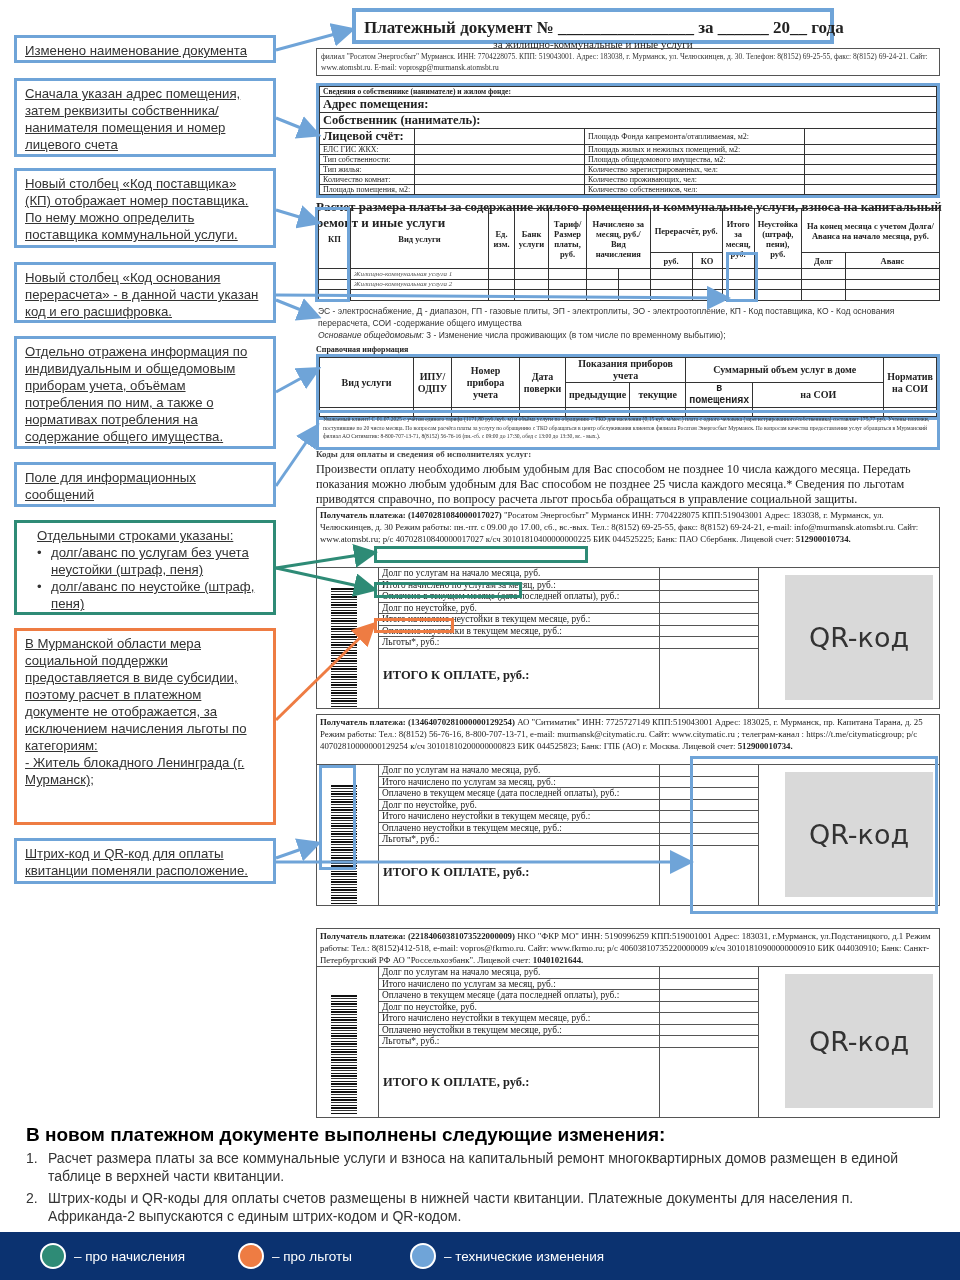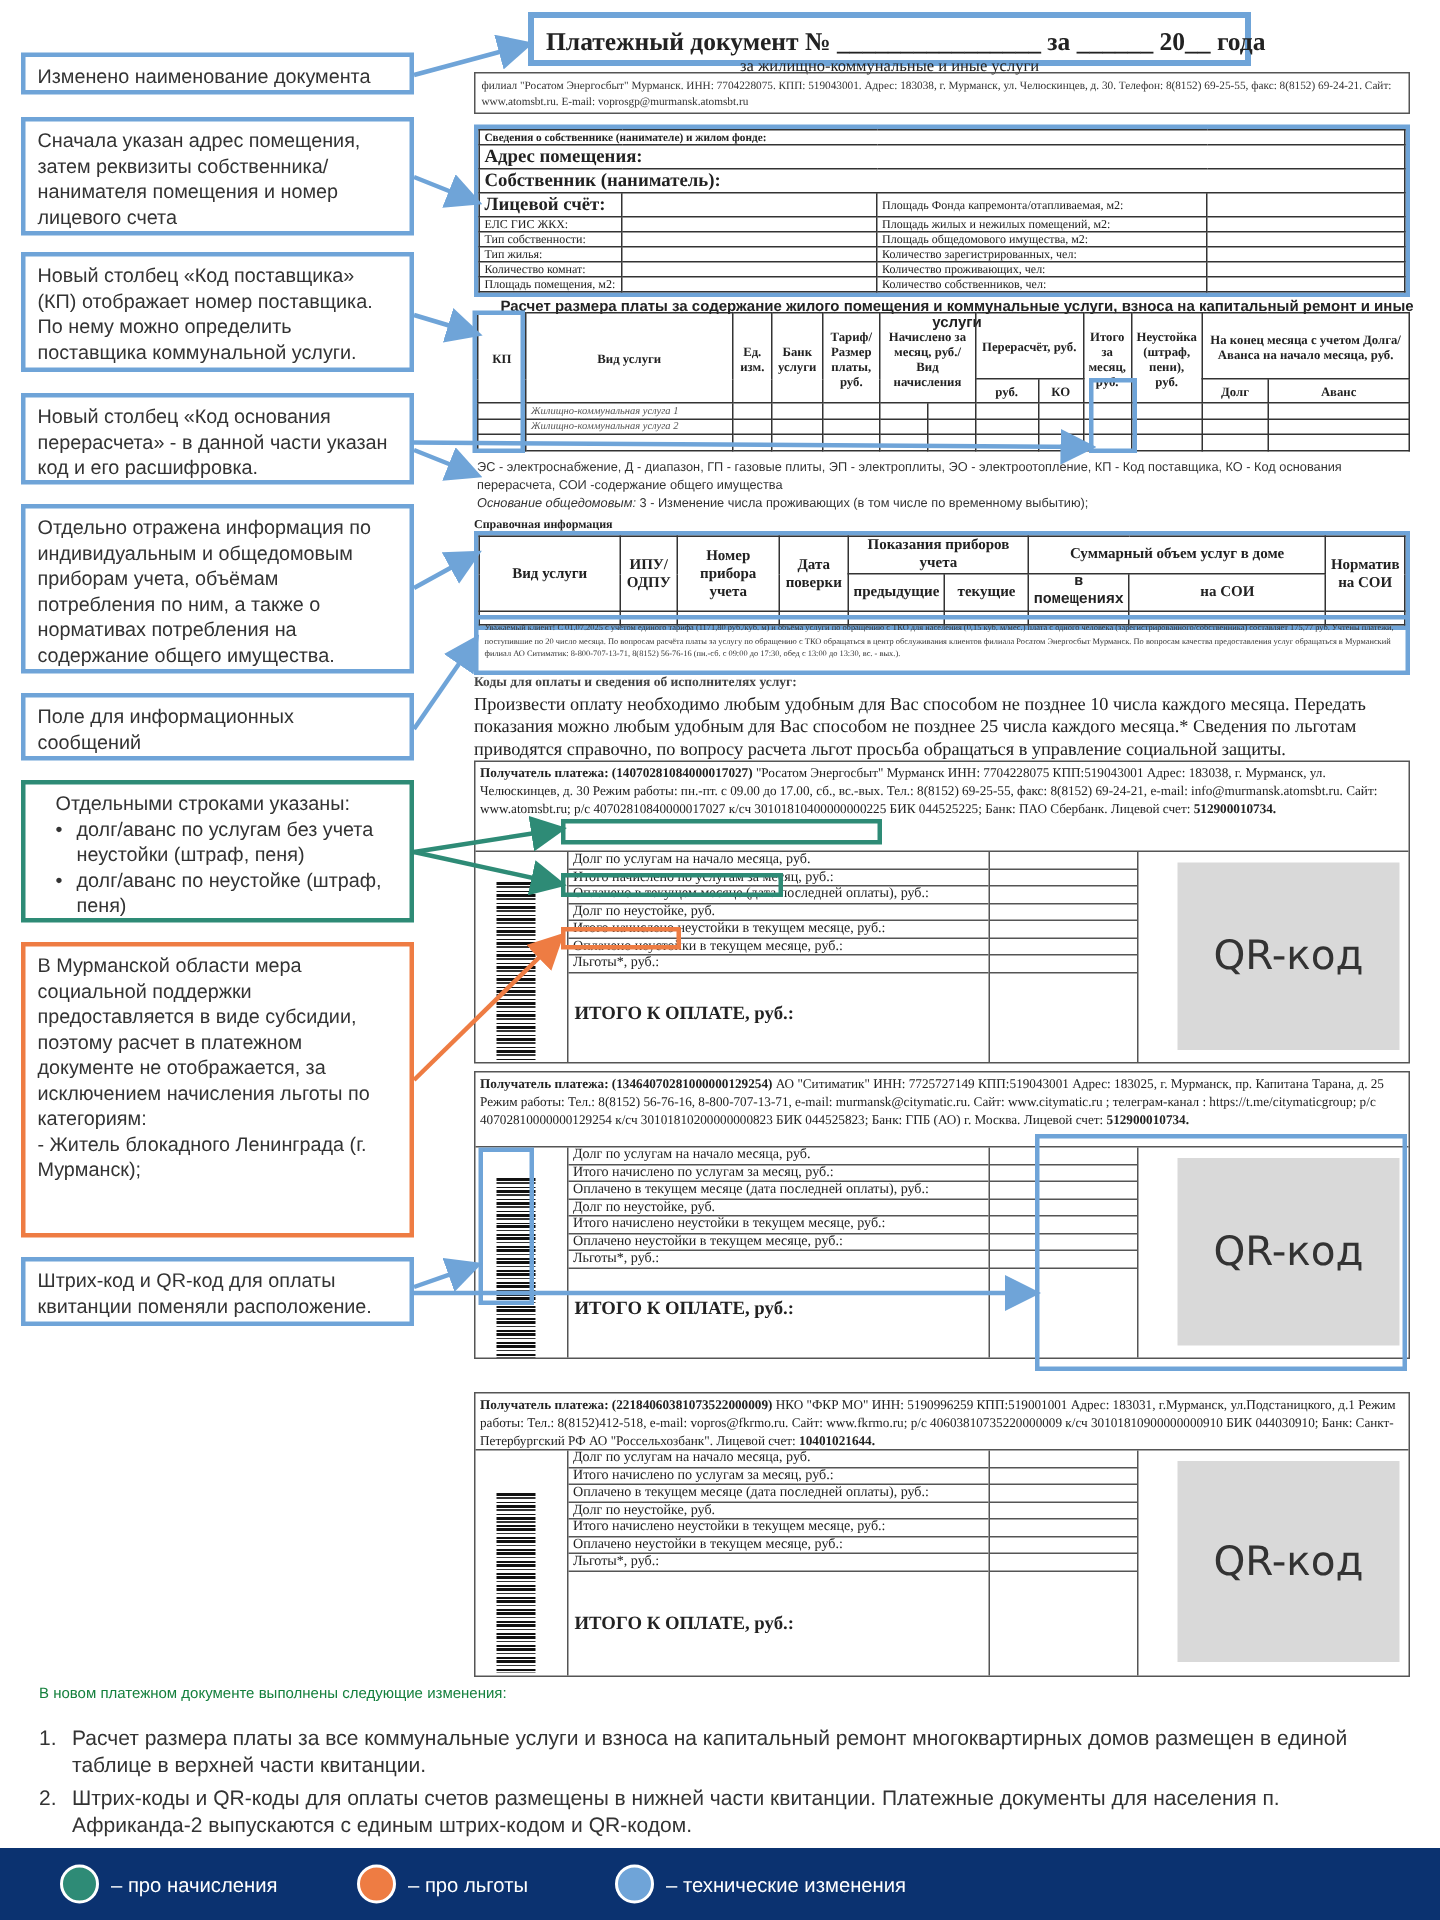--- a/index.html
+++ b/index.html
@@ -1,20 +1,20 @@
 <!DOCTYPE html>
 <html><head>
 <meta charset="utf-8">
 <style>
   * { box-sizing: border-box; margin: 0; padding: 0; }
   html, body { width: 960px; height: 1280px; background: #fff; overflow: hidden; }
   body { position: relative; font-family: "Liberation Sans", sans-serif; color: #222; }
 
   
-  .callout { position: absolute; left: 14px; width: 262px; background: #fff; border: 3px solid #6fa4d8; padding: 4px 8px; font-size: 13.2px; line-height: 17px; color: #333; }
+  .callout { position: absolute; left: 14px; width: 262px; background: #fff; border: 3px solid #6fa4d8; padding: 4px 8px; font-size: 13.2px; line-height: 17px; color: #333; text-decoration: underline; }
   .callout.green { border-color: #2e8b76; }
   .callout.orange { border-color: #ee7c43; }
   .callout ul { list-style: none; }
   .callout li { position: relative; padding-left: 14px; }
   .callout li::before { content: "•"; position: absolute; left: 0; }
 
   
   .hl { position: absolute; border: 3px solid #6fa4d8; pointer-events: none; }
   .hl.green { border-color: #2e8b76; }
   .hl.orange { border-color: #ee7c43; }
@@ -23,21 +23,21 @@
   .doc-title { position: absolute; left: 352px; top: 8px; width: 482px; height: 36px; border: 4px solid #6fa4d8; font-family: "Liberation Serif", serif; font-weight: bold; font-size: 17px; padding: 6px 8px; white-space: nowrap; }
   .doc-sub { position: absolute; left: 352px; top: 38px; width: 482px; text-align: center; font-family: "Liberation Serif", serif; font-size: 11px; }
   .supplier-box { position: absolute; left: 316px; top: 48px; width: 624px; border: 1px solid #555; font-family: "Liberation Serif", serif; font-size: 7.5px; line-height: 11px; padding: 2px 4px; color: #333; }
 
   table.grid { border-collapse: collapse; font-family: "Liberation Serif", serif; color: #222; }
   table.grid td, table.grid th { border: 1px solid #333; padding: 0 3px; }
   .owner-wrap { position: absolute; left: 316px; top: 83px; width: 624px; border: 3px solid #6fa4d8; }
   .owner-wrap table { width: 100%; font-size: 8px; }
   .owner-wrap .big td { font-size: 12.5px; font-weight: bold; height: 14px; }
 
-  .calc-title { position: absolute; left: 316px; top: 199px; font-family: Liberation Sans, sans-serif; font-weight: bold; font-size: 10px; text-align: center; }
+  .calc-title { position: absolute; left: 316px; top: 199px; font-family: Liberation Serif, serif; font-weight: bold; font-size: 13px; }
   .calc-table { position: absolute; left: 318px; top: 208px; width: 622px; }
   .calc-table th { font-size: 8.5px; font-weight: bold; text-align: center; line-height: 10px; }
   .calc-table td { font-size: 7px; height: 10.5px; color: #555; font-style: italic; }
 
   .legend-text { position: absolute; left: 318px; top: 305px; width: 620px; font-family: Liberation Sans, sans-serif; font-size: 8.5px; line-height: 12px; color: #333; }
 
   .ref-title { position: absolute; left: 316px; top: 345px; font-family: "Liberation Serif", serif; font-weight: bold; font-size: 8px; }
   .ref-wrap { position: absolute; left: 316px; top: 354px; width: 624px; border: 3px solid #6fa4d8; }
   .ref-wrap table { width: 100%; }
   .ref-wrap th { font-size: 10px; font-weight: bold; text-align: center; line-height: 12px; }
@@ -55,21 +55,21 @@
   .receipt .barcode { position: absolute; left: 14px; width: 26px; height: 120px; top: 70px;
      background: repeating-linear-gradient(to bottom, #111 0 2px, #fff 2px 3px, #333 3px 4px, #fff 4px 6px, #111 6px 7px, #fff 7px 8px); }
   .receipt .lines { position: absolute; left: 62px; top: 0; width: 280px; }
   .receipt .line { height: 11.5px; border-bottom: 1px solid #555; font-size: 9.4px; line-height: 11px; padding-left: 3px; white-space: nowrap; overflow: hidden; }
   .receipt .vals { position: absolute; left: 342px; top: 0; width: 100px; height: 100%; border-left: 1px solid #555; border-right: 1px solid #555; }
   .receipt .vals .vline { height: 11.5px; border-bottom: 1px solid #555; }
   .receipt .total { position: absolute; left: 66px; top: 150px; font-size: 12.5px; font-weight: bold; }
   .receipt .qr { position: absolute; right: 6px; top: 7px; width: 148px; height: 145px; background: #d9d9d9; font-family: "DejaVu Sans", sans-serif; font-size: 27px; color: #333; display: flex; align-items: center; justify-content: center; }
 
   
-  .summary-title { position: absolute; left: 26px; top: 1124px; font-size: 10px; font-weight: normal; color: #15803d; }
+  .summary-title { position: absolute; left: 26px; top: 1124px; font-size: 19px; font-weight: bold; color: #000000; }
   .summary-list { position: absolute; left: 26px; top: 1149px; width: 900px; font-size: 14px; line-height: 18px; color: #333; list-style: none; }
   .summary-list li { position: relative; padding-left: 22px; margin-bottom: 4px; }
   .summary-list li .num { position: absolute; left: 0; }
 
   .footer { position: absolute; left: 0; top: 1232px; width: 960px; height: 48px; background: #0b3270; }
   .legend-item { position: absolute; top: 11px; display: flex; align-items: center; color: #fff; font-size: 13.5px; }
   .legend-dot { width: 26px; height: 26px; border-radius: 50%; border: 2px solid #fff; margin-right: 8px; }
   svg.arrows { position: absolute; left: 0; top: 0; width: 960px; height: 1280px; pointer-events: none; }
 </style>
 </head>

